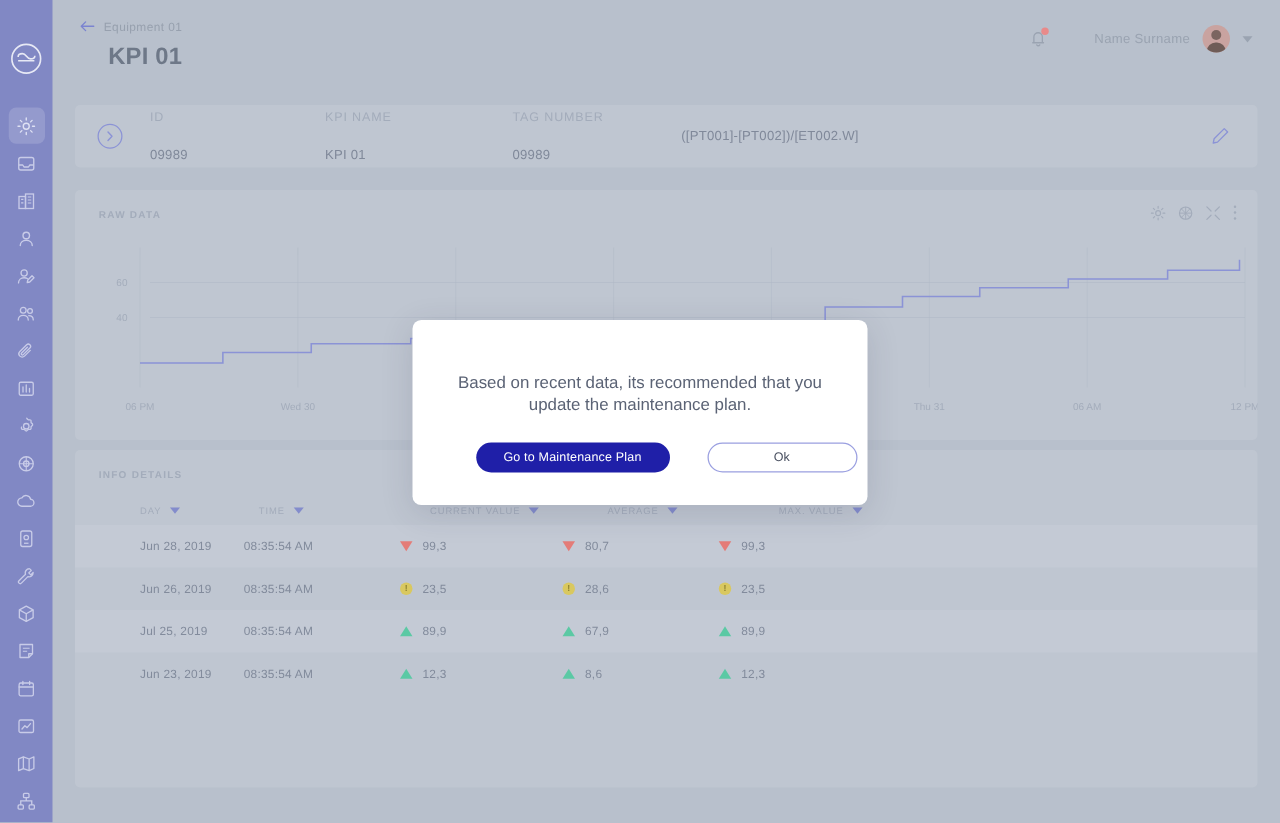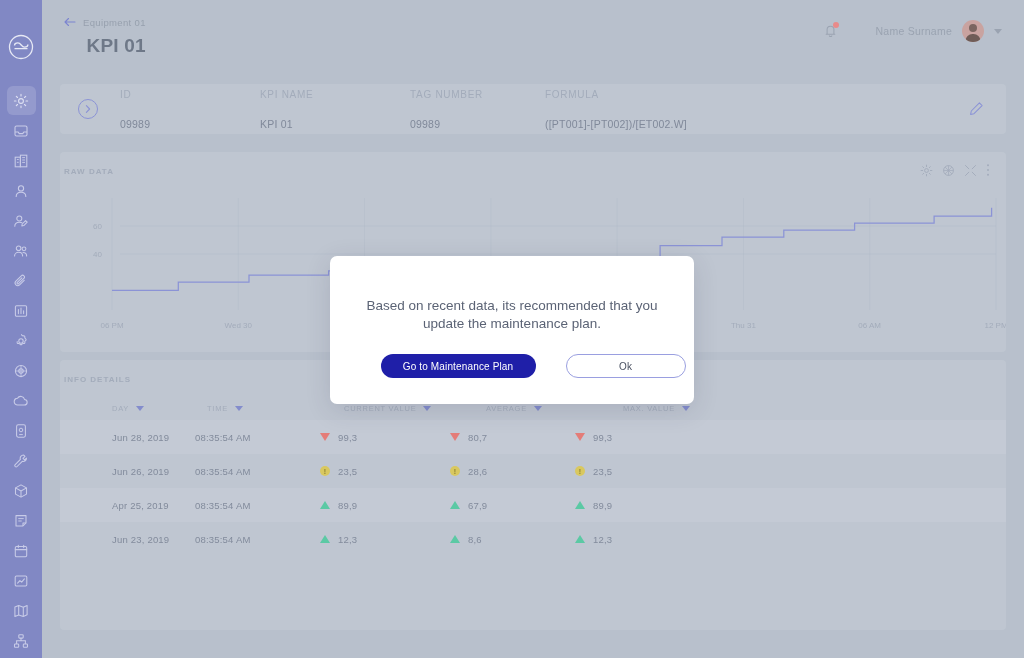--- a/index.html
+++ b/index.html
@@ -92,21 +92,21 @@
     display: flex; align-items: center; justify-content: center;
   }
   .field { display: flex; flex-direction: column; justify-content: center; }
   .field-label { font-size: 10px; color: #a3acbb; letter-spacing: .7px; margin-bottom: 18px; }
   .field-value { font-size: 10.5px; color: #80899a; letter-spacing: .2px; }
   .edit-pencil { position: absolute; right: 22px; top: 17px; }
 
   
   #chart-card { left: 18px; top: 90px; width: 946px; height: 200px; }
   .card-title {
-    position: absolute; left: 4px; top: 15px;
+    position: absolute; left: 19px; top: 15px;
     font-size: 8px; color: #a3acbb; letter-spacing: 1px; font-weight: bold;
   }
   .chart-tools { position: absolute; right: 16px; top: 11px; display: flex; align-items: center; gap: 9px; }
   .chart-tools > span { display:flex; align-items:center; justify-content:center; }
 
   .plot { position: absolute; left: 0; top: 40px; width: 946px; height: 160px; }
   .plot svg { display: block; }
 
   
   #table-card { left: 18px; top: 298px; width: 946px; height: 270px; }
@@ -373,21 +373,20 @@
       </div>
       <div class="field" style="width:150px">
         <span class="field-label">KPI NAME</span>
         <span class="field-value">KPI 01</span>
       </div>
       <div class="field" style="width:135px">
         <span class="field-label">TAG NUMBER</span>
         <span class="field-value">09989</span>
       </div>
       <div class="field" style="width:300px">
-        <span class="field-label">FORMULA</span>
         <span class="field-value">([PT001]-[PT002])/[ET002.W]</span>
       </div>
       <span class="edit-pencil">
         <svg width="15" height="15" viewBox="0 0 15 15" fill="none">
           <path d="M10.4 1.9l2.7 2.7L5 12.7l-3.4.7.7-3.4 8.1-8.1z" stroke="#8b93d6" stroke-width="1.05" stroke-linejoin="round"></path>
         </svg>
       </span>
     </div>
 
     <div class="card" id="chart-card">
@@ -497,21 +496,21 @@
             <div class="tcell c3">
               <span class="warn-dot">!</span>
               <span>28,6</span>
             </div>
             <div class="tcell c4">
               <span class="warn-dot">!</span>
               <span>23,5</span>
             </div>
           </div>
           <div class="trow stripe">
-            <div class="tcell c0">Apr 25, 2019</div>
+            <div class="tcell c0">Jul 25, 2019</div>
             <div class="tcell c1">08:35:54 AM</div>
             <div class="tcell c2">
               <span class="tri-up"></span>
               <span>89,9</span>
             </div>
             <div class="tcell c3">
               <span class="tri-up"></span>
               <span>67,9</span>
             </div>
             <div class="tcell c4">

